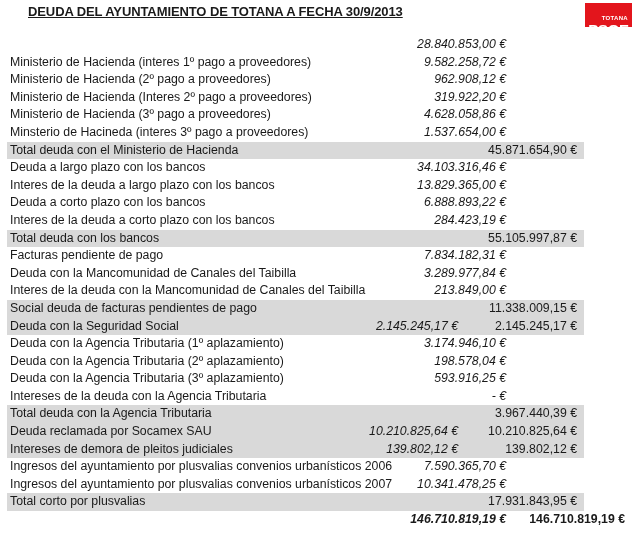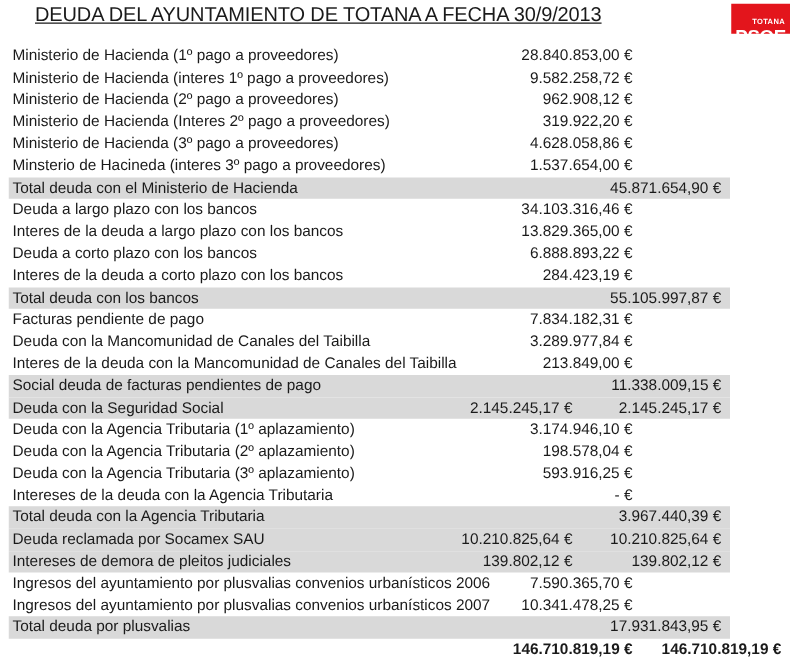--- a/index.html
+++ b/index.html
@@ -12,22 +12,22 @@
       height: 534px;
       position: relative;
       overflow: hidden;
       font-family: "Liberation Sans", "DejaVu Sans", sans-serif;
       color: #1a1a1a;
     }
     .title {
       position: absolute;
       left: 8px;
       top: 4px;
-      font-size: 16px;
-      font-weight: normal;
+      font-size: 13px;
+      font-weight: bold;
       text-decoration: underline;
       letter-spacing: -0.1px;
       white-space: nowrap;
       padding-left: 20px;
     }
     .logo {
       position: absolute;
       left: 585px;
       top: 3px;
       width: 47px;
@@ -73,20 +73,21 @@
     .label {
       position: absolute;
       left: 3px;
       top: 0;
     }
     .val1 {
       position: absolute;
       right: 126px;
       top: 0;
       text-align: right;
+      font-style: italic;
     }
     .val2 {
       position: absolute;
       right: 7px;
       top: 0;
     }
     .bold {
       font-weight: bold;
     }
   </style>
@@ -95,21 +96,20 @@
 
 <div class="title">DEUDA DEL AYUNTAMIENTO DE TOTANA A FECHA 30/9/2013</div>
 
 <div class="logo">
   <span class="small">TOTANA</span>
   <span class="big">PSOE</span>
 </div>
 
 <div class="table" id="debt-table">
     <div class="row">
-      <span class="label">Ministerio de Hacienda (1º pago a proveedores)</span>
       <span class="val1">28.840.853,00 €</span>
       <span class="val2"></span>
     </div>
     <div class="row">
       <span class="label">Ministerio de Hacienda (interes 1º pago a proveedores)</span>
       <span class="val1">9.582.258,72 €</span>
       <span class="val2"></span>
     </div>
     <div class="row">
       <span class="label">Ministerio de Hacienda (2º pago a proveedores)</span>
@@ -225,21 +225,21 @@
       <span class="label">Ingresos del ayuntamiento por plusvalias convenios urbanísticos 2006</span>
       <span class="val1">7.590.365,70 €</span>
       <span class="val2"></span>
     </div>
     <div class="row">
       <span class="label">Ingresos del ayuntamiento por plusvalias convenios urbanísticos 2007</span>
       <span class="val1">10.341.478,25 €</span>
       <span class="val2"></span>
     </div>
     <div class="row shaded">
-      <span class="label">Total deuda por plusvalias</span>
+      <span class="label">Total corto por plusvalias</span>
       <span class="val1"></span>
       <span class="val2">17.931.843,95 €</span>
     </div>
     <div class="row bold">
       <span class="val1">146.710.819,19 €</span>
       <span class="val2">146.710.819,19 €</span>
     </div>
   </div>
 
 </body></html>

